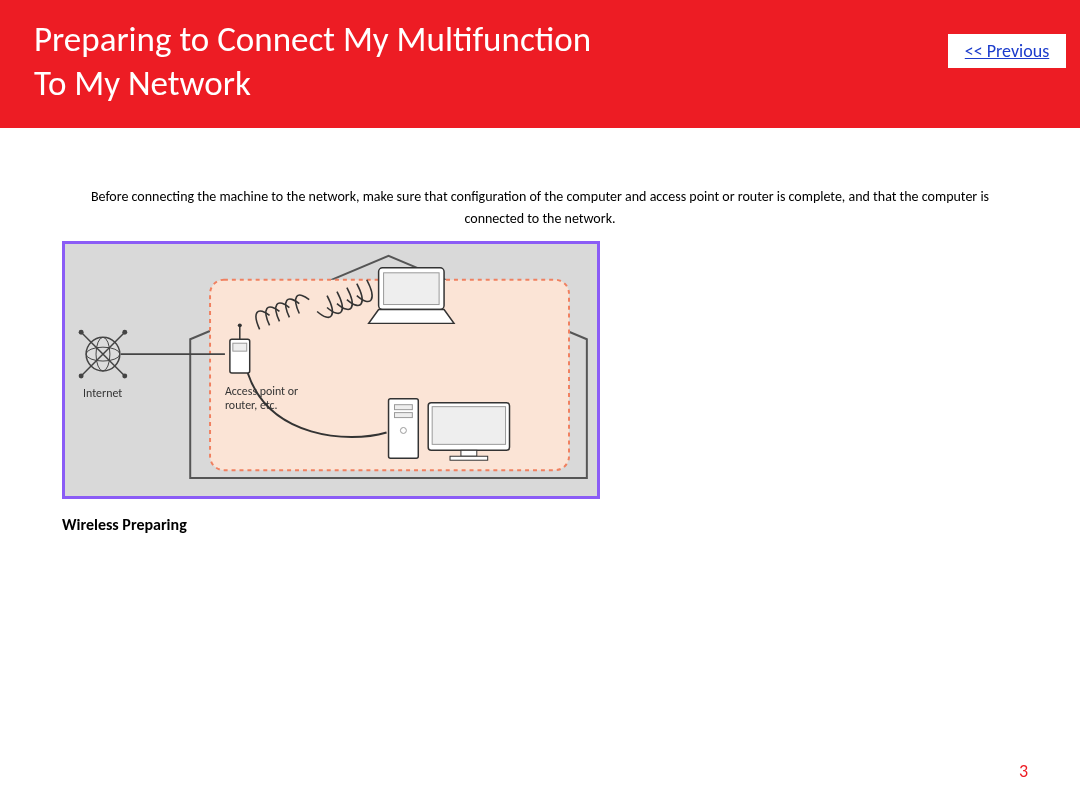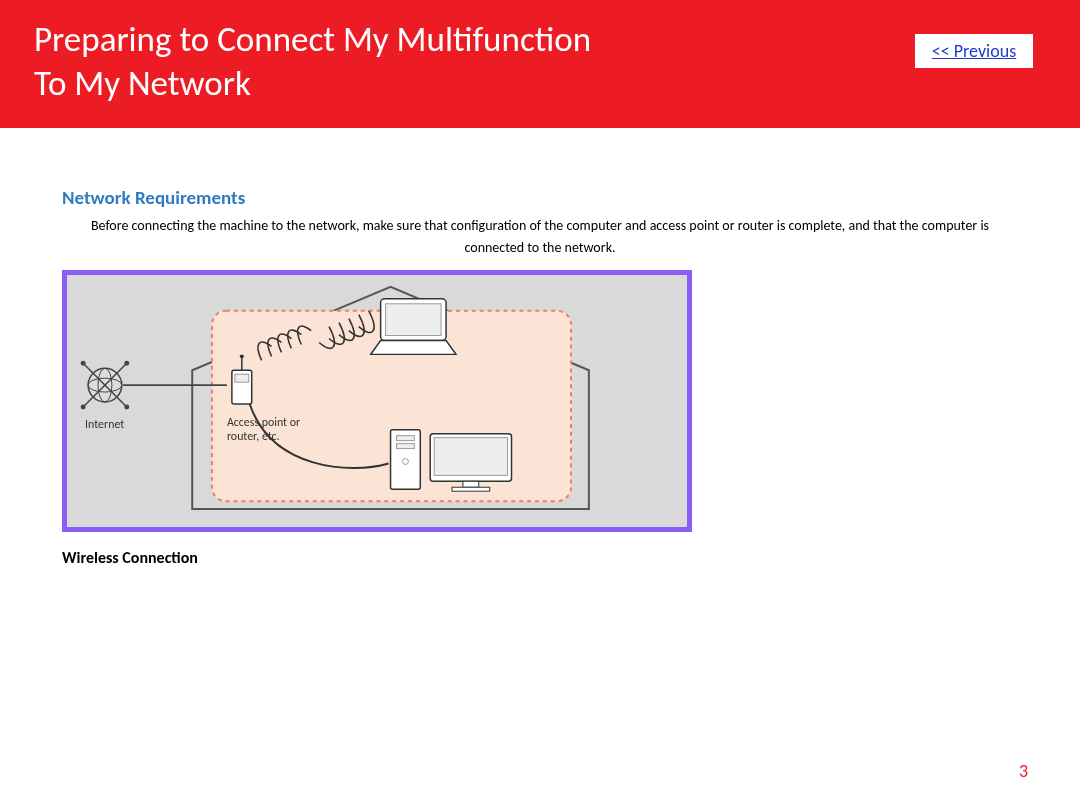--- a/index.html
+++ b/index.html
@@ -9,21 +9,21 @@
     background: #fff;
     color: #000;
     width: 1080px;
     height: 810px;
     overflow: hidden;
     position: relative;
   }
   .header {
     background: #ed1c24;
     height: 128px;
-    padding: 18px 47px 0 34px;
+    padding: 18px 14px 0 34px;
     display: flex;
     align-items: flex-start;
     justify-content: space-between;
   }
   .title {
     color: #fff;
     font-size: 35px;
     font-weight: 300;
     line-height: 1.25;
     white-space: pre-line;
@@ -60,23 +60,23 @@
     line-height: 1.55;
     margin: 0 0 10px 0;
     text-align: center;
   }
   .subheading {
     font-weight: 700;
     font-size: 16px;
     margin: 16px 0 4px 0;
   }
   .diagram-wrap {
-    width: 630px;
+    width: 538px;
     background: #d9d9d9;
-    border: 5px solid #8b5cf6;
+    border: 3px solid #8b5cf6;
     margin: 12px 0 6px 0;
     padding: 6px;
   }
   .page-num {
     position: absolute;
     right: 52px;
     bottom: 28px;
     color: #ed1c24;
     font-size: 18px;
   }
@@ -88,21 +88,20 @@
   <div class="title">Preparing to Connect My Multifunction
 To My Network</div>
   <div class="nav-buttons">
     <div class="nav-btn">
       <span>&lt;&lt; Previous</span>
     </div>
   </div>
 </div>
 
 <div class="content">
-  <div class="section-heading">Network Requirements</div>
   <p class="body-text">Before connecting the machine to the network, make sure that configuration of the computer and access point or router is complete, and that the computer is connected to the network.</p>
 
   <div class="diagram-wrap">
     <svg viewBox="0 0 530 238" width="526" height="236">
 
       <polygon points="120,90 320,6 520,90 520,230 120,230" fill="#d9d9d9" stroke="#555" stroke-width="2"></polygon>
 
       <rect x="140" y="30" width="362" height="192" rx="14" ry="14" fill="#fbe4d6" stroke="#f08060" stroke-width="2" stroke-dasharray="4 4"></rect>
 
       <g transform="translate(32,105)">
@@ -159,16 +158,16 @@
 
       <g transform="translate(360,154)">
         <rect x="0" y="0" width="82" height="48" rx="3" fill="#fff" stroke="#333" stroke-width="1.5"></rect>
         <rect x="4" y="4" width="74" height="38" fill="#eee" stroke="#999"></rect>
         <rect x="33" y="48" width="16" height="6" fill="#fff" stroke="#333"></rect>
         <rect x="22" y="54" width="38" height="4" fill="#fff" stroke="#333"></rect>
       </g>
     </svg>
   </div>
 
-  <div class="subheading">Wireless Connection</div>
+  <div class="subheading">Wireless Preparing</div>
 </div>
 
 <div class="page-num">3</div>
 
 </body></html>

